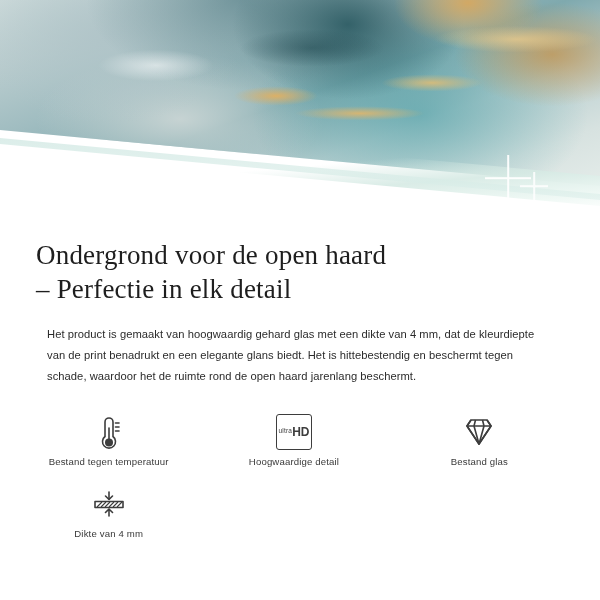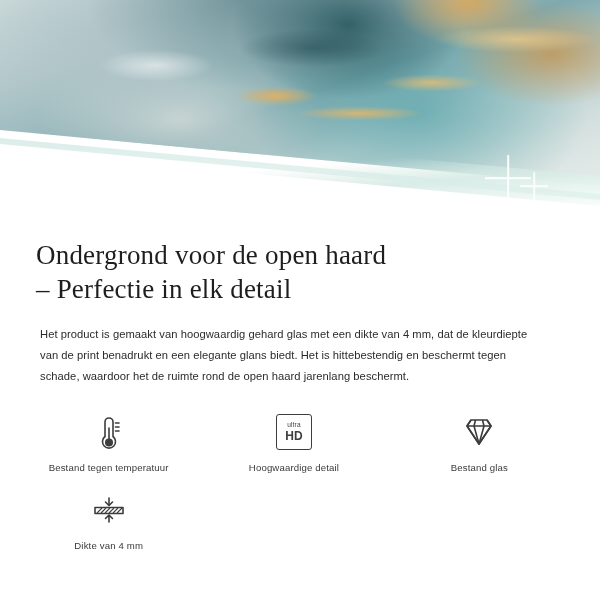--- a/index.html
+++ b/index.html
@@ -109,21 +109,21 @@
     font-weight: 400;
     margin: 0 0 18px 0;
     letter-spacing: 0.2px;
     max-width: 430px;
   }
   .headline .l2 { display: block; }
   .paragraph {
     font-size: 11.2px;
     line-height: 21px;
     color: #2b2b2b;
-    margin: 4px;
+    margin: 11px;
     max-width: 520px;
     letter-spacing: 0.05px;
   }
 
   
   .features {
     display: grid;
     grid-template-columns: repeat(3, 1fr);
     row-gap: 14px;
     margin-top: 22px;
@@ -135,33 +135,32 @@
     align-items: center;
     justify-content: flex-start;
   }
   .feature-icon {
     height: 46px;
     display: flex;
     align-items: center;
     justify-content: center;
   }
   .feature-label {
-    margin-top: 7px;
+    margin-top: 1px;
     font-size: 9.6px;
     color: #3a3a3a;
     text-align: center;
     letter-spacing: 0.15px;
   }
   .badge-hd {
     width: 34px;
     height: 34px;
     border: 1.6px solid #3d3d3d;
     border-radius: 3px;
     display: flex;
-    flex-direction: column;
     align-items: center;
     justify-content: center;
     line-height: 1;
   }
   .badge-hd .u {
     font-size: 6.5px;
     letter-spacing: 0.2px;
     color: #3d3d3d;
     margin-bottom: 1px;
   }

